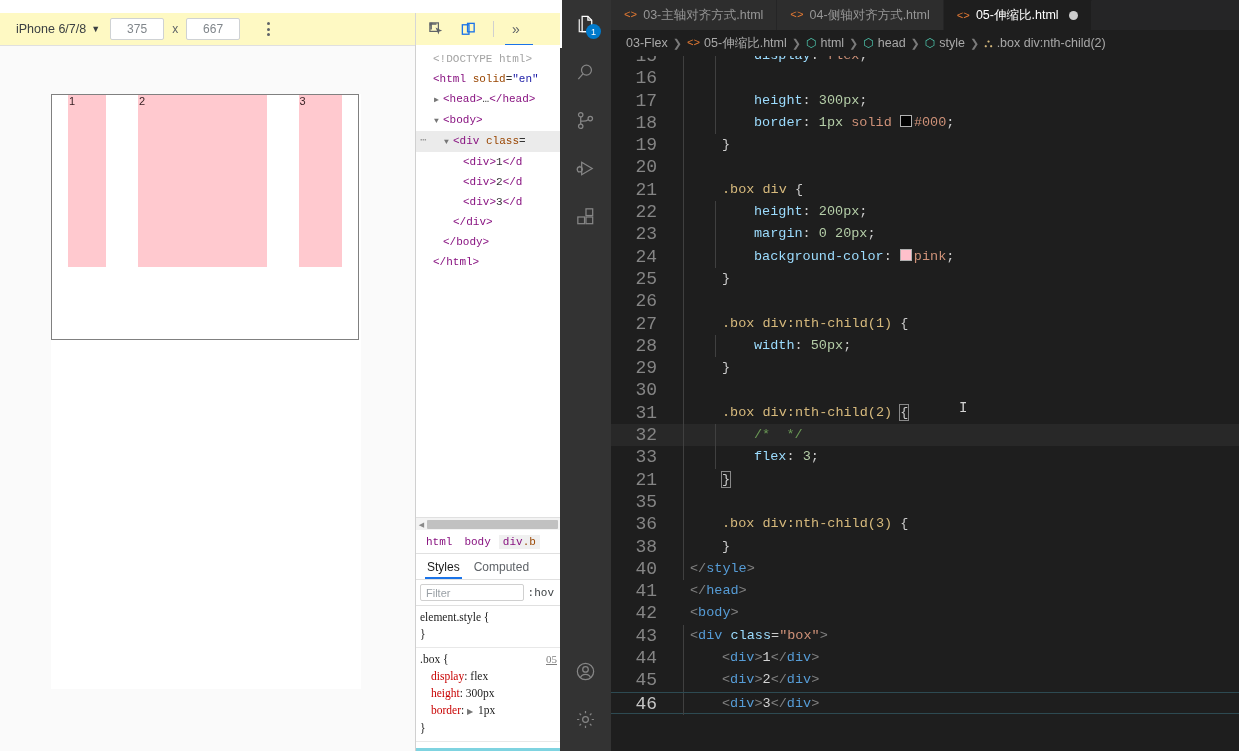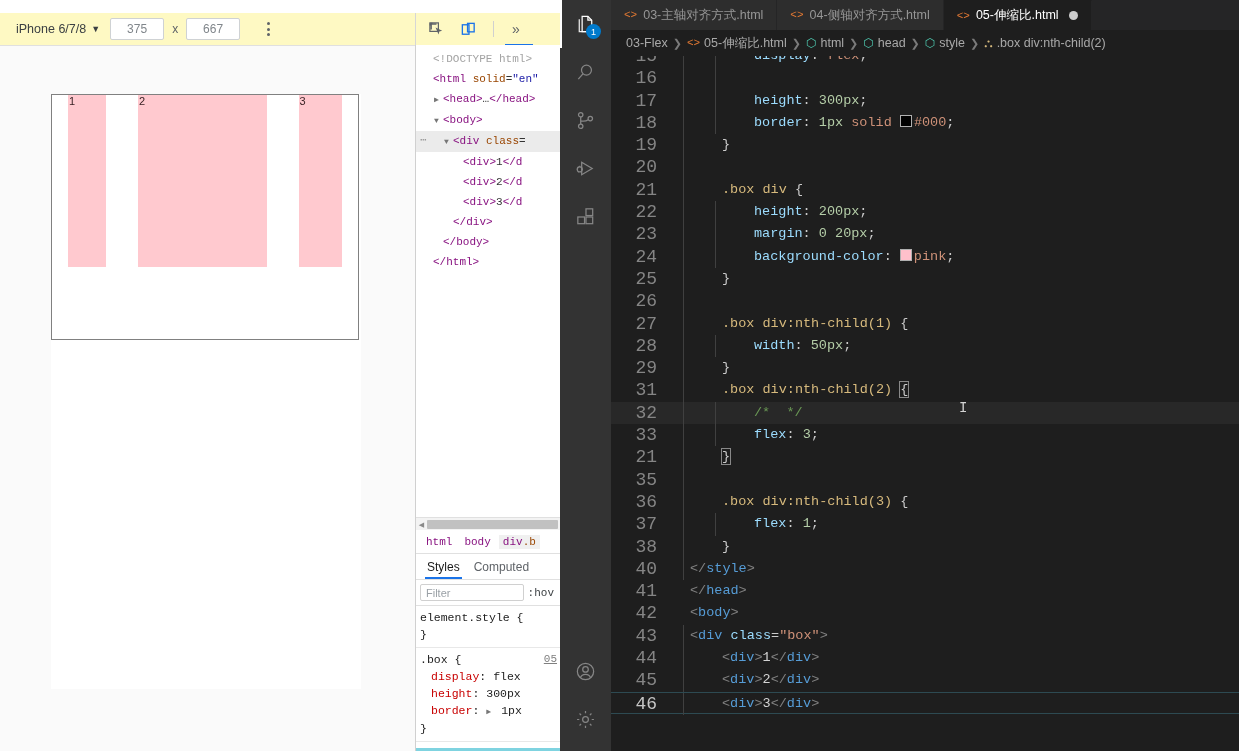--- a/index.html
+++ b/index.html
@@ -153,21 +153,21 @@
     font-size:11px;color:#9aa0a6;display:flex;align-items:center;padding-left:5px;
     box-sizing:border-box;
   }
   .hov-btn{font-size:11px;color:#3c4043;font-family:"Liberation Mono", monospace;padding-right:2px;}
 
   .dt-styles{
     position:absolute;left:0;top:561px;width:144px;height:190px;
     font-family:"Liberation Mono", monospace;font-size:11.5px;
     line-height:17px;color:#222;overflow:hidden;
   }
-  .rule{padding:3px 0 4px 4px;border-bottom:1px solid #e8e8e8;position:relative;white-space:pre;}
+  .rule{padding:3px 0 4px 4px;border-bottom:1px solid #e8e8e8;position:relative;white-space:pre;font-family:Liberation Serif, serif;}
   .sel-name{color:#222;}
   .prop{color:#c80000;padding-left:11px;}
   .pval{color:#222;}
   .origin{position:absolute;right:3px;top:3px;color:#808080;font-size:11px;text-decoration:underline;}
   .exp-tri{display:inline-block;color:#767676;font-size:8px;width:8px;}
   .dt-bottomline{
     position:absolute;left:0;bottom:0;width:144px;height:3px;background:#7fd3e0;
   }
 
   
@@ -468,27 +468,27 @@
         <div class="eline"><span class="ln">20</span><div class="ind" style="left:72px"></div><div class="ind" style="left:72px"></div><span class="code"><span style="display:inline-block;width:32px"></span></span></div>
         <div class="eline"><span class="ln">21</span><div class="ind" style="left:72px"></div><div class="ind" style="left:72px"></div><span class="code"><span style="display:inline-block;width:32px"></span><span class="k-sel">.box div</span> <span class="k-punct">{</span></span></div>
         <div class="eline"><span class="ln">22</span><div class="ind" style="left:72px"></div><div class="ind" style="left:104px"></div><div class="ind" style="left:72px"></div><span class="code"><span style="display:inline-block;width:64px"></span><span class="k-prop">height</span><span class="k-punct">:</span> <span class="k-num">200px</span><span class="k-punct">;</span></span></div>
         <div class="eline"><span class="ln">23</span><div class="ind" style="left:72px"></div><div class="ind" style="left:104px"></div><div class="ind" style="left:72px"></div><span class="code"><span style="display:inline-block;width:64px"></span><span class="k-prop">margin</span><span class="k-punct">:</span> <span class="k-num">0</span> <span class="k-num">20px</span><span class="k-punct">;</span></span></div>
         <div class="eline"><span class="ln">24</span><div class="ind" style="left:72px"></div><div class="ind" style="left:104px"></div><div class="ind" style="left:72px"></div><span class="code"><span style="display:inline-block;width:64px"></span><span class="k-prop">background-color</span><span class="k-punct">:</span> <span class="sw-box" style="background:#ffc0cb"></span><span class="k-val">pink</span><span class="k-punct">;</span></span></div>
         <div class="eline"><span class="ln">25</span><div class="ind" style="left:72px"></div><div class="ind" style="left:72px"></div><span class="code"><span style="display:inline-block;width:32px"></span><span class="k-punct">}</span></span></div>
         <div class="eline"><span class="ln">26</span><div class="ind" style="left:72px"></div><div class="ind" style="left:72px"></div><span class="code"><span style="display:inline-block;width:32px"></span></span></div>
         <div class="eline"><span class="ln">27</span><div class="ind" style="left:72px"></div><div class="ind" style="left:72px"></div><span class="code"><span style="display:inline-block;width:32px"></span><span class="k-sel">.box div:nth-child(1)</span> <span class="k-punct">{</span></span></div>
         <div class="eline"><span class="ln">28</span><div class="ind" style="left:72px"></div><div class="ind" style="left:104px"></div><div class="ind" style="left:72px"></div><span class="code"><span style="display:inline-block;width:64px"></span><span class="k-prop">width</span><span class="k-punct">:</span> <span class="k-num">50px</span><span class="k-punct">;</span></span></div>
         <div class="eline"><span class="ln">29</span><div class="ind" style="left:72px"></div><div class="ind" style="left:72px"></div><span class="code"><span style="display:inline-block;width:32px"></span><span class="k-punct">}</span></span></div>
+        <div class="eline"><span class="ln">30</span><div class="ind" style="left:72px"></div><div class="ind" style="left:72px"></div><span class="code"><span style="display:inline-block;width:32px"></span></span></div>
         <div class="eline"><span class="ln">31</span><div class="ind" style="left:72px"></div><div class="ind" style="left:72px"></div><span class="code"><span style="display:inline-block;width:32px"></span><span class="k-sel">.box div:nth-child(2)</span> <span class="k-punct brmatch">{</span></span></div>
         <div class="eline hl"><span class="ln">32</span><div class="ind" style="left:72px"></div><div class="ind" style="left:104px"></div><div class="ind" style="left:72px"></div><span class="code"><span style="display:inline-block;width:64px"></span><span class="k-cmt">/*  */</span></span></div>
         <div class="eline"><span class="ln">33</span><div class="ind" style="left:72px"></div><div class="ind" style="left:104px"></div><div class="ind" style="left:72px"></div><span class="code"><span style="display:inline-block;width:64px"></span><span class="k-prop">flex</span><span class="k-punct">:</span> <span class="k-num">3</span><span class="k-punct">;</span></span></div>
         <div class="eline"><span class="ln">21</span><div class="ind" style="left:72px"></div><div class="ind" style="left:72px"></div><span class="code"><span style="display:inline-block;width:32px"></span><span class="k-punct brmatch">}</span></span></div>
         <div class="eline"><span class="ln">35</span><div class="ind" style="left:72px"></div><div class="ind" style="left:72px"></div><span class="code"><span style="display:inline-block;width:32px"></span></span></div>
         <div class="eline"><span class="ln">36</span><div class="ind" style="left:72px"></div><div class="ind" style="left:72px"></div><span class="code"><span style="display:inline-block;width:32px"></span><span class="k-sel">.box div:nth-child(3)</span> <span class="k-punct">{</span></span></div>
-        <div class="eline"><span class="ln">37</span><div class="ind" style="left:72px"></div><div class="ind" style="left:104px"></div><div class="ind" style="left:72px"></div><span class="code"><span style="display:inline-block;width:64px"></span><span class="k-prop">flex</span><span class="k-punct">:</span> <span class="k-num">1</span><span class="k-punct">;</span></span></div>
         <div class="eline"><span class="ln">38</span><div class="ind" style="left:72px"></div><div class="ind" style="left:72px"></div><span class="code"><span style="display:inline-block;width:32px"></span><span class="k-punct">}</span></span></div>
         <div class="eline"><span class="ln">40</span><div class="ind" style="left:72px"></div><span class="code"><span style="display:inline-block;width:0px"></span><span class="k-tagb">&lt;/</span><span class="k-tag">style</span><span class="k-tagb">&gt;</span></span></div>
         <div class="eline"><span class="ln">41</span><span class="code"><span style="display:inline-block;width:0px"></span><span class="k-tagb">&lt;/</span><span class="k-tag">head</span><span class="k-tagb">&gt;</span></span></div>
         <div class="eline"><span class="ln">42</span><span class="code"><span style="display:inline-block;width:0px"></span><span class="k-tagb">&lt;</span><span class="k-tag">body</span><span class="k-tagb">&gt;</span></span></div>
         <div class="eline"><span class="ln">43</span><div class="ind" style="left:72px"></div><span class="code"><span style="display:inline-block;width:0px"></span><span class="k-tagb">&lt;</span><span class="k-tag">div</span> <span class="k-attr">class</span><span class="k-punct">=</span><span class="k-str">"box"</span><span class="k-tagb">&gt;</span></span></div>
         <div class="eline"><span class="ln">44</span><div class="ind" style="left:72px"></div><div class="ind" style="left:72px"></div><span class="code"><span style="display:inline-block;width:32px"></span><span class="k-tagb">&lt;</span><span class="k-tag">div</span><span class="k-tagb">&gt;</span><span class="k-txt">1</span><span class="k-tagb">&lt;/</span><span class="k-tag">div</span><span class="k-tagb">&gt;</span></span></div>
         <div class="eline"><span class="ln">45</span><div class="ind" style="left:72px"></div><div class="ind" style="left:72px"></div><span class="code"><span style="display:inline-block;width:32px"></span><span class="k-tagb">&lt;</span><span class="k-tag">div</span><span class="k-tagb">&gt;</span><span class="k-txt">2</span><span class="k-tagb">&lt;/</span><span class="k-tag">div</span><span class="k-tagb">&gt;</span></span></div>
         <div class="eline curline cur"><span class="ln">46</span><div class="ind" style="left:72px"></div><div class="ind" style="left:72px"></div><span class="code"><span style="display:inline-block;width:32px"></span><span class="k-tagb">&lt;</span><span class="k-tag">div</span><span class="k-tagb">&gt;</span><span class="k-txt">3</span><span class="k-tagb">&lt;/</span><span class="k-tag">div</span><span class="k-tagb">&gt;</span></span></div>
         <div class="caret-i" style="left: 348px; top: 344px;">I</div>
       </div>

